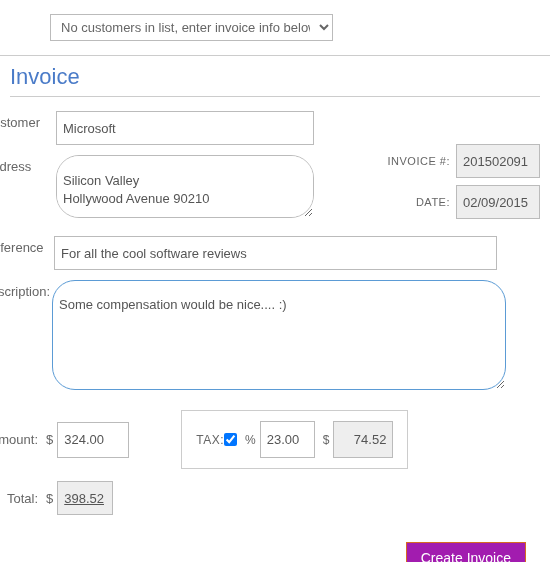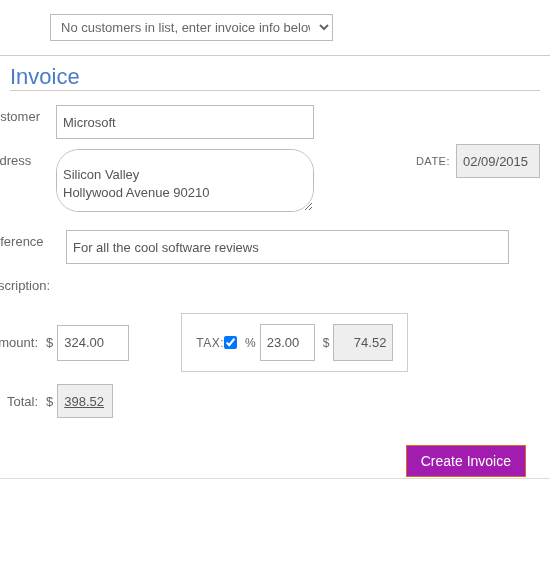--- a/index.html
+++ b/index.html
@@ -34,21 +34,21 @@
     justify-content: space-between;
     align-items: flex-start;
     padding: 8px 10px 0 10px;
   }
   .invoice-head h2 {
     color: #4a7bc8;
     font-weight: normal;
     font-size: 22px;
     border-bottom: 1px solid #ccc;
     width: 100%;
-    padding-bottom: 0;
+    padding-bottom: 6px;
   }
   .meta {
     position: absolute;
     right: 10px;
     top: 88px;
   }
   .meta-row {
     display: flex;
     align-items: center;
     justify-content: flex-end;
@@ -95,21 +95,21 @@
   input[type=text], textarea {
     border: 1px solid #bbb;
     font-size: 13px;
     color: #555;
     padding: 16px 6px;
     font-family: Arial, Helvetica, sans-serif;
   }
   textarea { resize: both; border-radius: 23px; }
   .customer-input { width: 258px; height: 24px; margin-left: 6px; }
   .address-input { width: 258px; height: 63px; margin-left: 6px; line-height: 1.35; }
-  .reference-input { width: 443px; height: 24px; margin-left: 16px; }
+  .reference-input { width: 443px; height: 24px; margin-left: 4px; }
   .description-input {
     width: 454px; height: 110px; margin-left: 2px;
     border: 1px solid #5b9bd5;
   }
   .amount-row {
     display: flex;
     align-items: center;
     margin-top: 20px;
     margin-bottom: 12px;
   }
@@ -183,20 +183,24 @@
 
 <hr class="sep">
 
 <div style="position:relative;">
   <div class="invoice-head">
     <h2>Invoice</h2>
   </div>
 
   <div class="meta">
     <div class="meta-row">
+      <label>INVOICE #:</label>
+      <input type="text" readonly="" value="201502091" style="">
+    </div>
+    <div class="meta-row">
       <label>DATE:</label>
       <input type="text" readonly="" value="02/09/2015" style="">
     </div>
   </div>
 </div>
 
 <div class="fields">
 
   <div class="form-row">
     <div class="form-label form-label-cut">Customer:</div>
@@ -209,20 +213,21 @@
 Hollywood Avenue 90210</textarea>
   </div>
 
   <div class="form-row" style="margin-top:18px;">
     <div class="form-label form-label-cut">Reference:</div>
     <input class="reference-input" type="text" value="For all the cool software reviews" style="">
   </div>
 
   <div class="form-row">
     <div class="form-label form-label-cut" style="direction:ltr;text-align:right;overflow:visible;margin-left:-26px;width:76px">Description:</div>
+    <textarea class="description-input" style="">Some compensation would be nice.... :)</textarea>
   </div>
 
   <div class="amount-row">
     <div class="lbl">Amount:</div>
     <span class="dollar">$</span>
     <input class="amt-input" type="text" value="324.00" style="">
 
     <div class="tax-box">
       <span class="taxlabel">TAX:</span>
       <input type="checkbox" checked="" style="">

